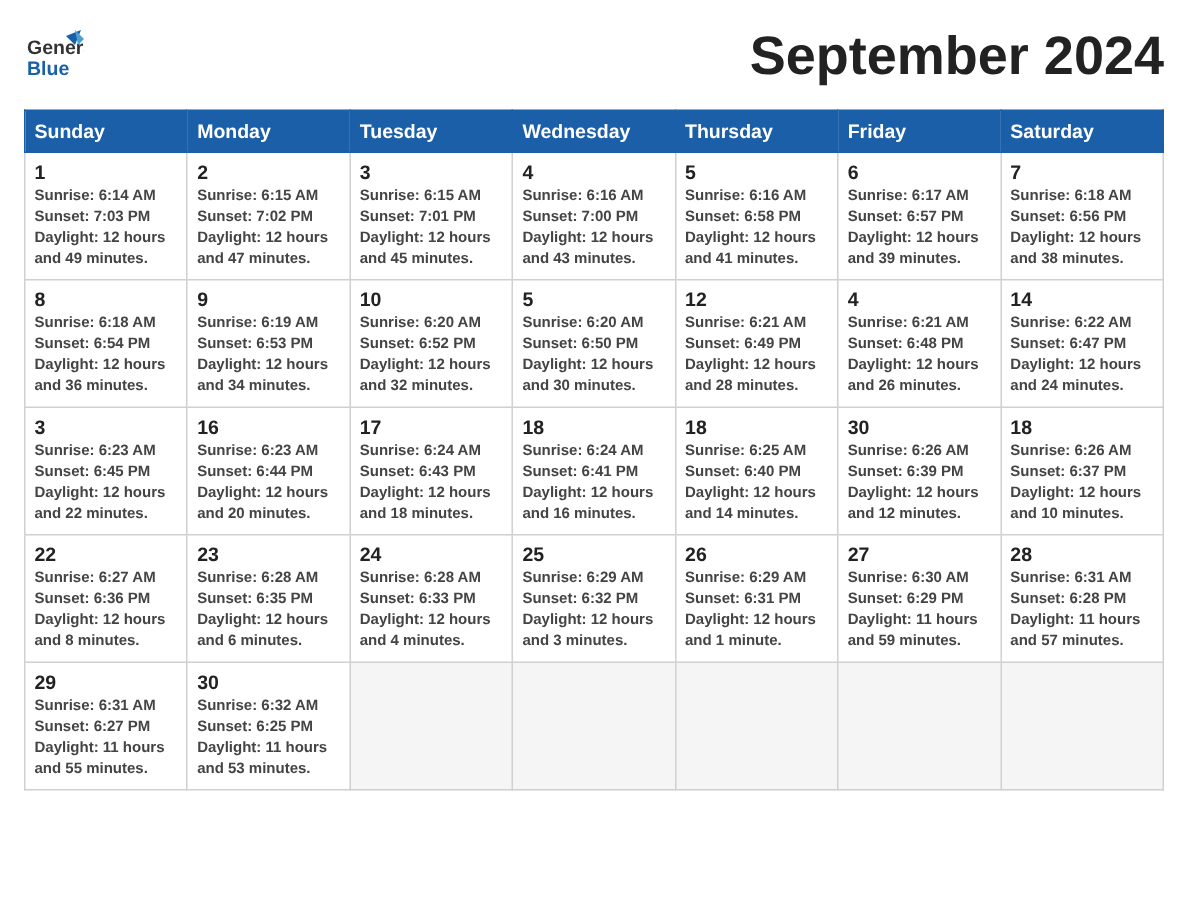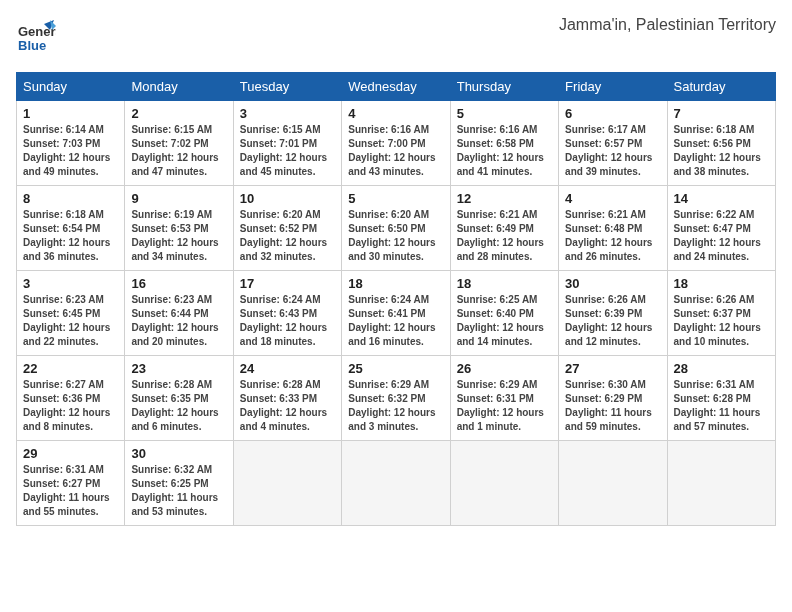--- a/index.html
+++ b/index.html
@@ -37,21 +37,21 @@
       width: 100%;
       border-collapse: collapse;
       table-layout: fixed;
     }
     th {
       background-color: #1a5fa8;
       color: #fff;
       text-align: left;
       padding: 6px 6px;
       font-size: 13px;
-      font-weight: normal;
+      font-weight: bold;
       border: 1px solid #1a5fa8;
     }
     td {
       border: 1px solid #d0d0d0;
       vertical-align: top;
       padding: 5px 6px;
       font-size: 10.5px;
       color: #333;
       background: #fff;
       height: 85px;
@@ -81,21 +81,21 @@
     <div>
       <svg width="40" height="40" viewBox="0 0 40 40">
         <text x="2" y="20" font-size="13" font-weight="bold" fill="#333">General</text>
         <text x="2" y="34" font-size="13" font-weight="bold" fill="#1a5fa8">Blue</text>
         <polygon points="28,8 38,4 34,14" fill="#1a5fa8"></polygon>
         <polygon points="34,4 40,10 36,14" fill="#4a9fd8"></polygon>
       </svg>
     </div>
   </div>
   <div class="title-block">
-    <div class="subtitle">Jamma'in, Palestinian Territory</div>
+    <div class="month-title">September 2024</div>
   </div>
 </div>
 
 <table>
   <thead>
     <tr>
     <th>Sunday</th>
         <th>Monday</th>
         <th>Tuesday</th>
         <th>Wednesday</th>

